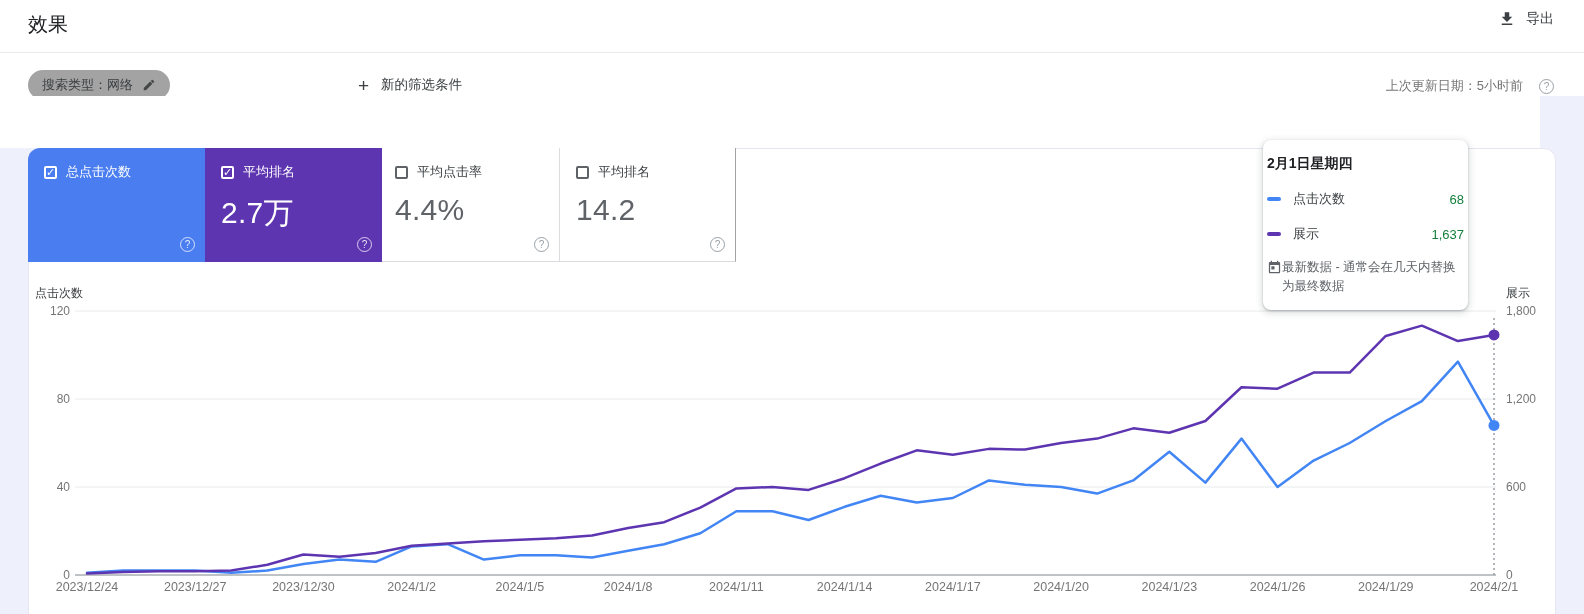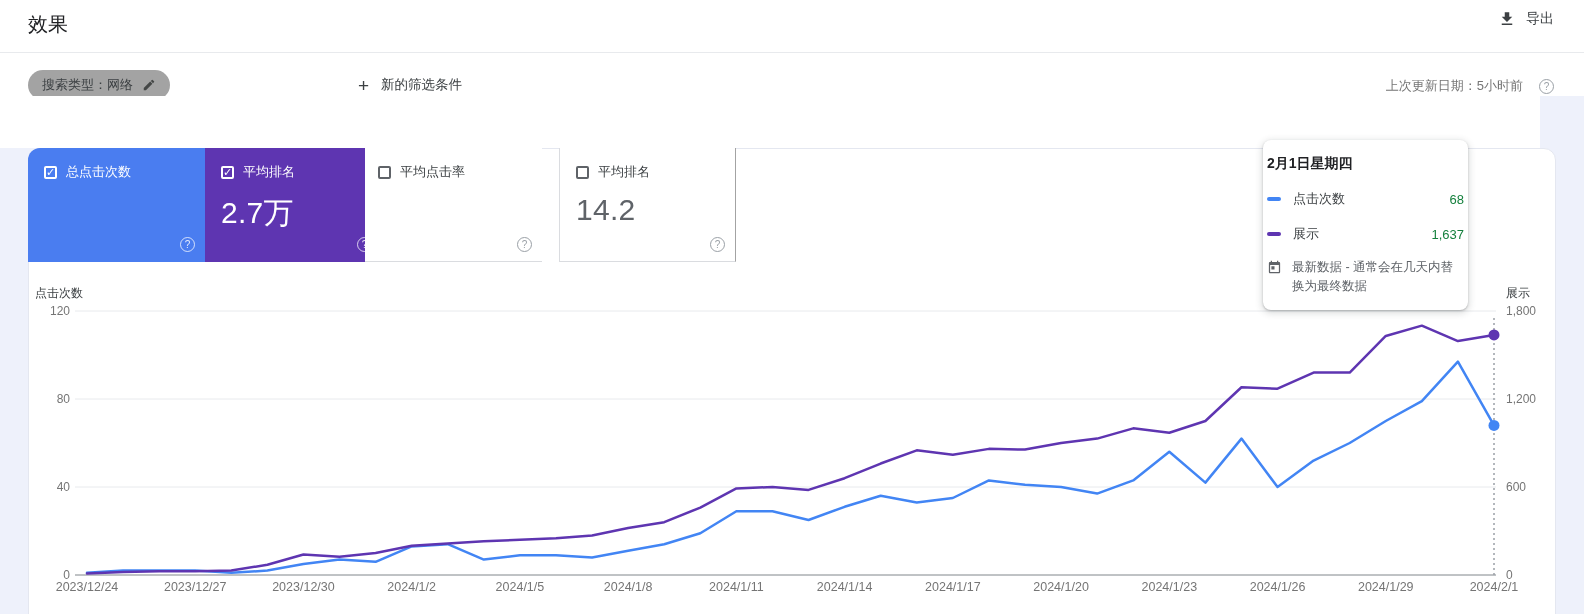--- a/index.html
+++ b/index.html
@@ -36,21 +36,21 @@
   #panel { left:28px; top:148px; width:1528px; height:480px; background:#fff;
     border:1px solid #e4e7f0; border-radius:12px 12px 0 0; }
 
   
   .card { top:148px; width:177px; height:114px; padding:15px 16px; cursor:pointer; }
   .card .toprow { display:flex; align-items:center; gap:9px; font-size:13px; }
   .card .value { margin-top:12px; font-size:30px; letter-spacing:.3px; }
   .card .help { position:absolute; right:10px; bottom:9px; }
   #card-0 { left:28px;  background:#4a7df0; color:#fff; border-radius:12px 0 0 0; }
   #card-1 { left:205px; background:#5e35b1; color:#fff; }
-  #card-2 { left:365px; background:#fff; border-bottom:1px solid #dadce0;padding-left:13px; }
+  #card-2 { left:382px; background:#fff; border-bottom:1px solid #dadce0;padding-left:13px; }
   #card-3 { left:559px; background:#fff; border-left:1px solid #dadce0;
             border-right:1px solid #a3a3a3; border-bottom:1px solid #dadce0; }
   #card-0, #card-1 { border-bottom:1px solid transparent; }
   #card-2 .value, #card-3 .value { color:#5f6368; }
   .cb { width:13px; height:13px; border-radius:2px; flex:none; display:flex;
         align-items:center; justify-content:center; font-size:11px; line-height:1; }
   .cb.on  { border:2px solid #fff; color:#fff; }
   .cb.off { border:2px solid #5f6368; color:transparent; }
   .help-circle.on-color { border-color:rgba(255,255,255,.75); color:rgba(255,255,255,.85); }
 
@@ -61,21 +61,21 @@
 
   
   #tooltip { left:1263px; top:140px; width:205px; background:#fff; border-radius:8px;
     padding:15px 4px 14px; z-index:30;
     box-shadow:0 1px 2px rgba(60,64,67,.3), 0 2px 6px 2px rgba(60,64,67,.15); }
   #tooltip .tt-title { font-size:14px; font-weight:700; color:#202124; }
   .tt-row { display:flex; align-items:center; margin-top:17px; }
   .tt-dash { width:14px; height:4px; border-radius:2px; flex:none; }
   .tt-label { margin-left:12px; font-size:13px; color:#3c4043; }
   .tt-value { margin-left:auto; font-size:13px; color:#15803d; }
-  .tt-note { display:flex; gap:10px; margin-top:15px; font-size:12.5px;
+  .tt-note { display:flex; margin-top:15px; font-size:12.5px;
     line-height:1.5; color:#5f6368; }
   .tt-note svg { flex:none; margin-top:2px; }
 
   #chart-svg { left:0; top:0; z-index:5; pointer-events:none; }
   #scroll-strip { left:1566px; top:100px; width:18px; height:514px; background:#eef1fb; }
   svg text { font-family:"Liberation Sans","DejaVu Sans",sans-serif; }
 </style>
 </head>
 <body>
 
@@ -128,20 +128,21 @@
       <span>平均排名</span>
     </div>
     <div class="value">2.7万</div>
     <span class="help-circle on-color help">?</span>
   </div>
   <div class="abs card" id="card-2">
     <div class="toprow">
       <span class="cb off"></span>
       <span style="color:#3c4043;">平均点击率</span>
     </div>
+    <div class="value">4.4%</div>
     <span class="help-circle help">?</span>
   </div>
   <div class="abs card" id="card-3">
     <div class="toprow">
       <span class="cb off"></span>
       <span style="color:#3c4043;">平均排名</span>
     </div>
     <div class="value">14.2</div>
     <span class="help-circle help">?</span>
   </div>

